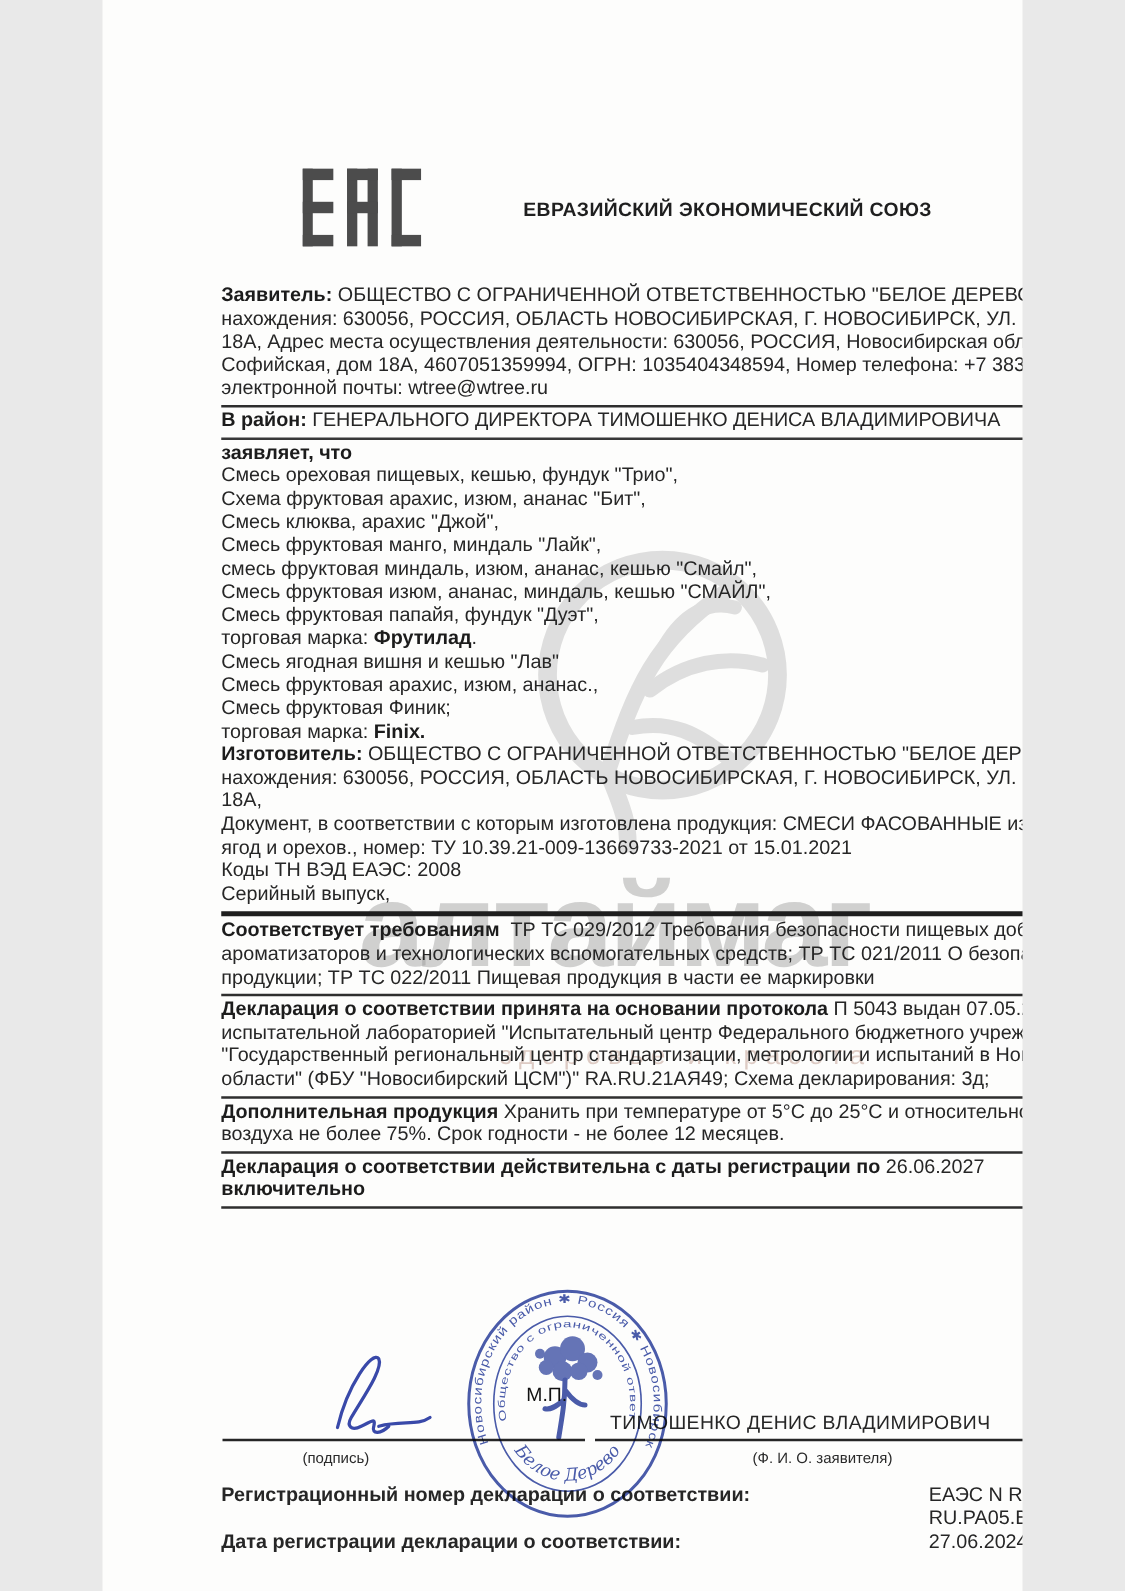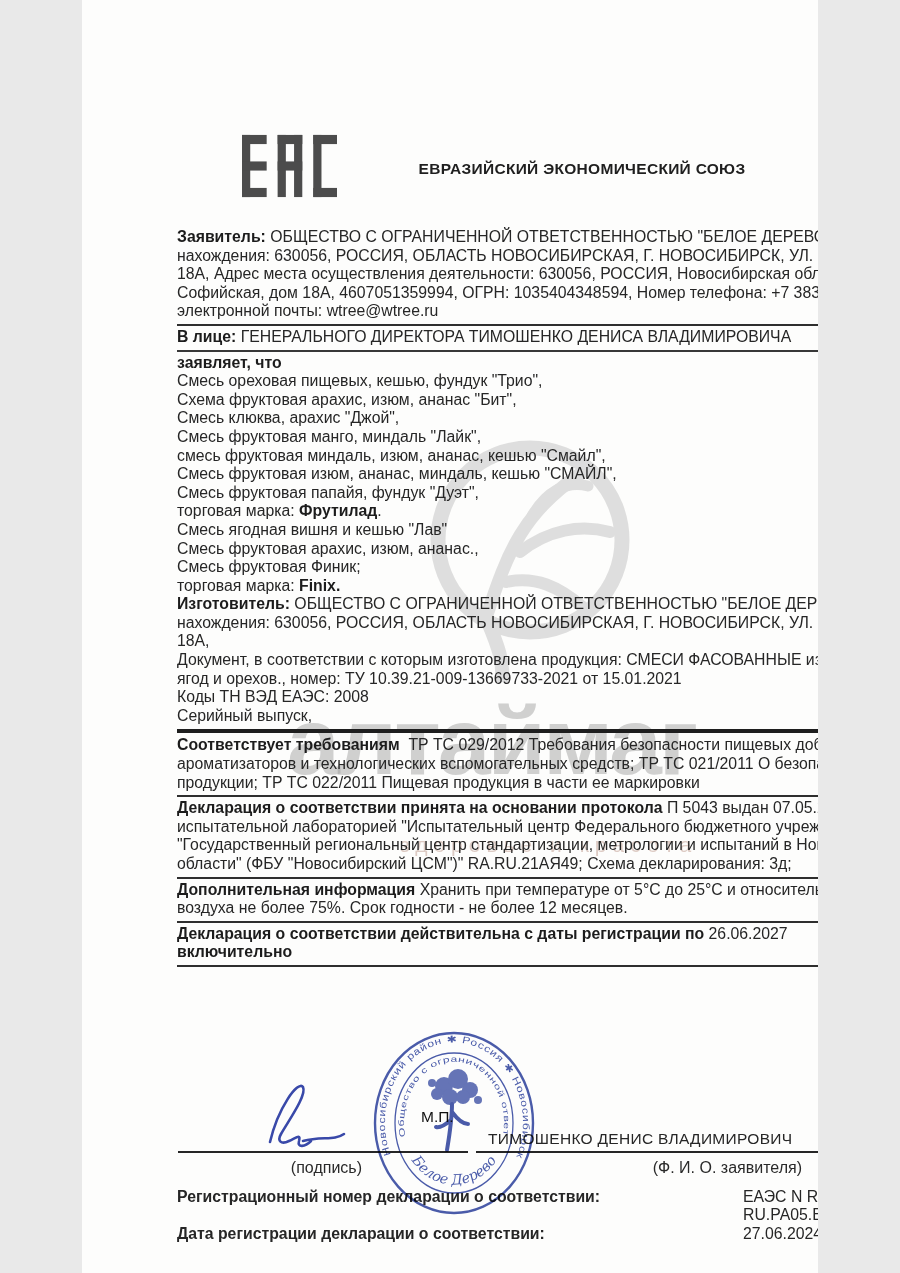--- a/index.html
+++ b/index.html
@@ -20,21 +20,21 @@
   .content{position:absolute;left:95px;top:228px;width:787px;z-index:1;
            font-size:15.8px;line-height:18.6px;}
   .content p{margin:0;}
   b{color:#1c1c1c;margin-top:20px;}
   .hr{height:2px;background:#2e2e2e;margin:3px 0 2px 0;}
   .hr.thin2{background:#383838;}
   .hr.thick{height:4px;background:#1e1e1e;margin:4px 0 3px 0;}
   
   .abs{position:absolute;z-index:1;}
   .sigline{position:absolute;height:2.4px;background:#262626;z-index:1;}
-  .caption{position:absolute;font-size:16px;text-align:right;z-index:1;color:#2a2a2a;}
+  .caption{position:absolute;font-size:12px;text-align:left;z-index:1;color:#2a2a2a;}
   .fio{position:absolute;left:406px;top:1130px;font-size:15.5px;letter-spacing:.3px;z-index:1;}
   .mp{position:absolute;left:339px;top:1108px;font-size:15.5px;font-weight:normal;z-index:6;color:#111;}
   .regrow-label{font-weight:bold;font-size:15.8px;}
   .regrow-value{position:absolute;left:566px;top:0;font-weight:normal;font-size:15.8px;}
   .stamp{position:absolute;left:288px;top:1028px;z-index:5;mix-blend-mode:multiply;opacity:.93;}
   .signature{position:absolute;left:158px;top:1070px;z-index:6;mix-blend-mode:multiply;}
   .dot{position:absolute;left:801px;top:577px;width:4px;height:3px;background:rgba(80,80,80,.65);
        border-radius:50%;z-index:1;}
 </style>
 </head>
@@ -291,21 +291,21 @@
       <path d="M64,192 C74,216 80,232 78,252" stroke-width="14"></path>
     </g>
   </svg>
   <div class="wm-brand">алтаймаг</div>
   <div class="wm-tagline">здоровье и красота</div>
   <div class="dot"></div>
 
   <div class="content">
     <p><b>Заявитель:</b> <span>ОБЩЕСТВО С ОГРАНИЧЕННОЙ ОТВЕТСТВЕННОСТЬЮ "БЕЛОЕ ДЕРЕВО", Место нахождения: 630056, РОССИЯ, ОБЛАСТЬ НОВОСИБИРСКАЯ, Г. НОВОСИБИРСК, УЛ. СОФИЙСКАЯ, Д. 18А, Адрес места осуществления деятельности: 630056, РОССИЯ, Новосибирская обл, г Новосибирск, ул Софийская, дом 18А, 4607051359994, ОГРН: 1035404348594, Номер телефона: +7 3833346670, Адрес электронной почты: wtree@wtree.ru</span></p>
     <div class="hr"></div>
-    <p><b>В лице:</b> <span>ГЕНЕРАЛЬНОГО ДИРЕКТОРА ТИМОШЕНКО ДЕНИСА ВЛАДИМИРОВИЧА</span></p>
+    <p><b>В район:</b> <span>ГЕНЕРАЛЬНОГО ДИРЕКТОРА ТИМОШЕНКО ДЕНИСА ВЛАДИМИРОВИЧА</span></p>
     <div class="hr thin2"></div>
     <p><b>заявляет, что</b></p>
     <p>Смесь ореховая пищевых, кешью, фундук "Трио",</p>
     <p>Схема фруктовая арахис, изюм, ананас "Бит",</p>
     <p>Смесь клюква, арахис "Джой",</p>
     <p>Смесь фруктовая манго, миндаль "Лайк",</p>
     <p>смесь фруктовая миндаль, изюм, ананас, кешью "Смайл",</p>
     <p>Смесь фруктовая изюм, ананас, миндаль, кешью "СМАЙЛ",</p>
     <p>Смесь фруктовая папайя, фундук "Дуэт",</p>
     <p><span>торговая марка: </span><b>Фрутилад</b><span>.</span></p>
@@ -315,21 +315,21 @@
     <p><span>торговая марка: </span><b>Finix.</b></p>
     <p><b>Изготовитель:</b> <span>ОБЩЕСТВО С ОГРАНИЧЕННОЙ ОТВЕТСТВЕННОСТЬЮ "БЕЛОЕ ДЕРЕВО", Место нахождения: 630056, РОССИЯ, ОБЛАСТЬ НОВОСИБИРСКАЯ, Г. НОВОСИБИРСК, УЛ. СОФИЙСКАЯ, Д. 18А,</span></p>
     <p>Документ, в соответствии с которым изготовлена продукция: СМЕСИ ФАСОВАННЫЕ из сушеных фруктов, ягод и орехов., номер: ТУ 10.39.21-009-13669733-2021 от 15.01.2021</p>
     <p>Коды ТН ВЭД ЕАЭС: 2008</p>
     <p>Серийный выпуск,</p>
     <div class="hr thick"></div>
     <p><b>Соответствует требованиям</b>&nbsp;&nbsp;<span>ТР ТС 029/2012 Требования безопасности пищевых добавок, ароматизаторов и технологических вспомогательных средств; ТР ТС 021/2011 О безопасности пищевой продукции; ТР ТС 022/2011 Пищевая продукция в части ее маркировки</span></p>
     <div class="hr"></div>
     <p><b>Декларация о соответствии принята на основании протокола</b> <span>П 5043 выдан 07.05.2024 испытательной лабораторией "Испытательный центр Федерального бюджетного учреждения "Государственный региональный центр стандартизации, метрологии и испытаний в Новосибирской области" (ФБУ "Новосибирский ЦСМ")" RA.RU.21АЯ49; Схема декларирования: 3д;</span></p>
     <div class="hr"></div>
-    <p><b>Дополнительная информация</b> <span>Хранить при температуре от 5°С до 25°С и относительной влажности воздуха не более 75%. Срок годности - не более 12 месяцев.</span></p>
+    <p><b>Дополнительная продукция</b> <span>Хранить при температуре от 5°С до 25°С и относительной влажности воздуха не более 75%. Срок годности - не более 12 месяцев.</span></p>
     <div class="hr"></div>
     <p><b>Декларация о соответствии действительна с даты регистрации по</b> <span>26.06.2027</span><br><b>включительно</b></p>
     <div class="hr"></div>
   </div>
 
   <svg class="signature" width="130" height="85" viewBox="0 0 130 85">
     <g fill="none" stroke="#3949ab" stroke-width="2.6" stroke-linecap="round">
       <path d="M30,72 C38,38 58,10 63,17 C67,25 49,50 41,64 C37,71 41,75 49,71 C56,68 61,63 59,71 C57,78 65,77 71,71"></path>
       <path d="M63,71 C82,66 94,71 104,64"></path>
     </g>

